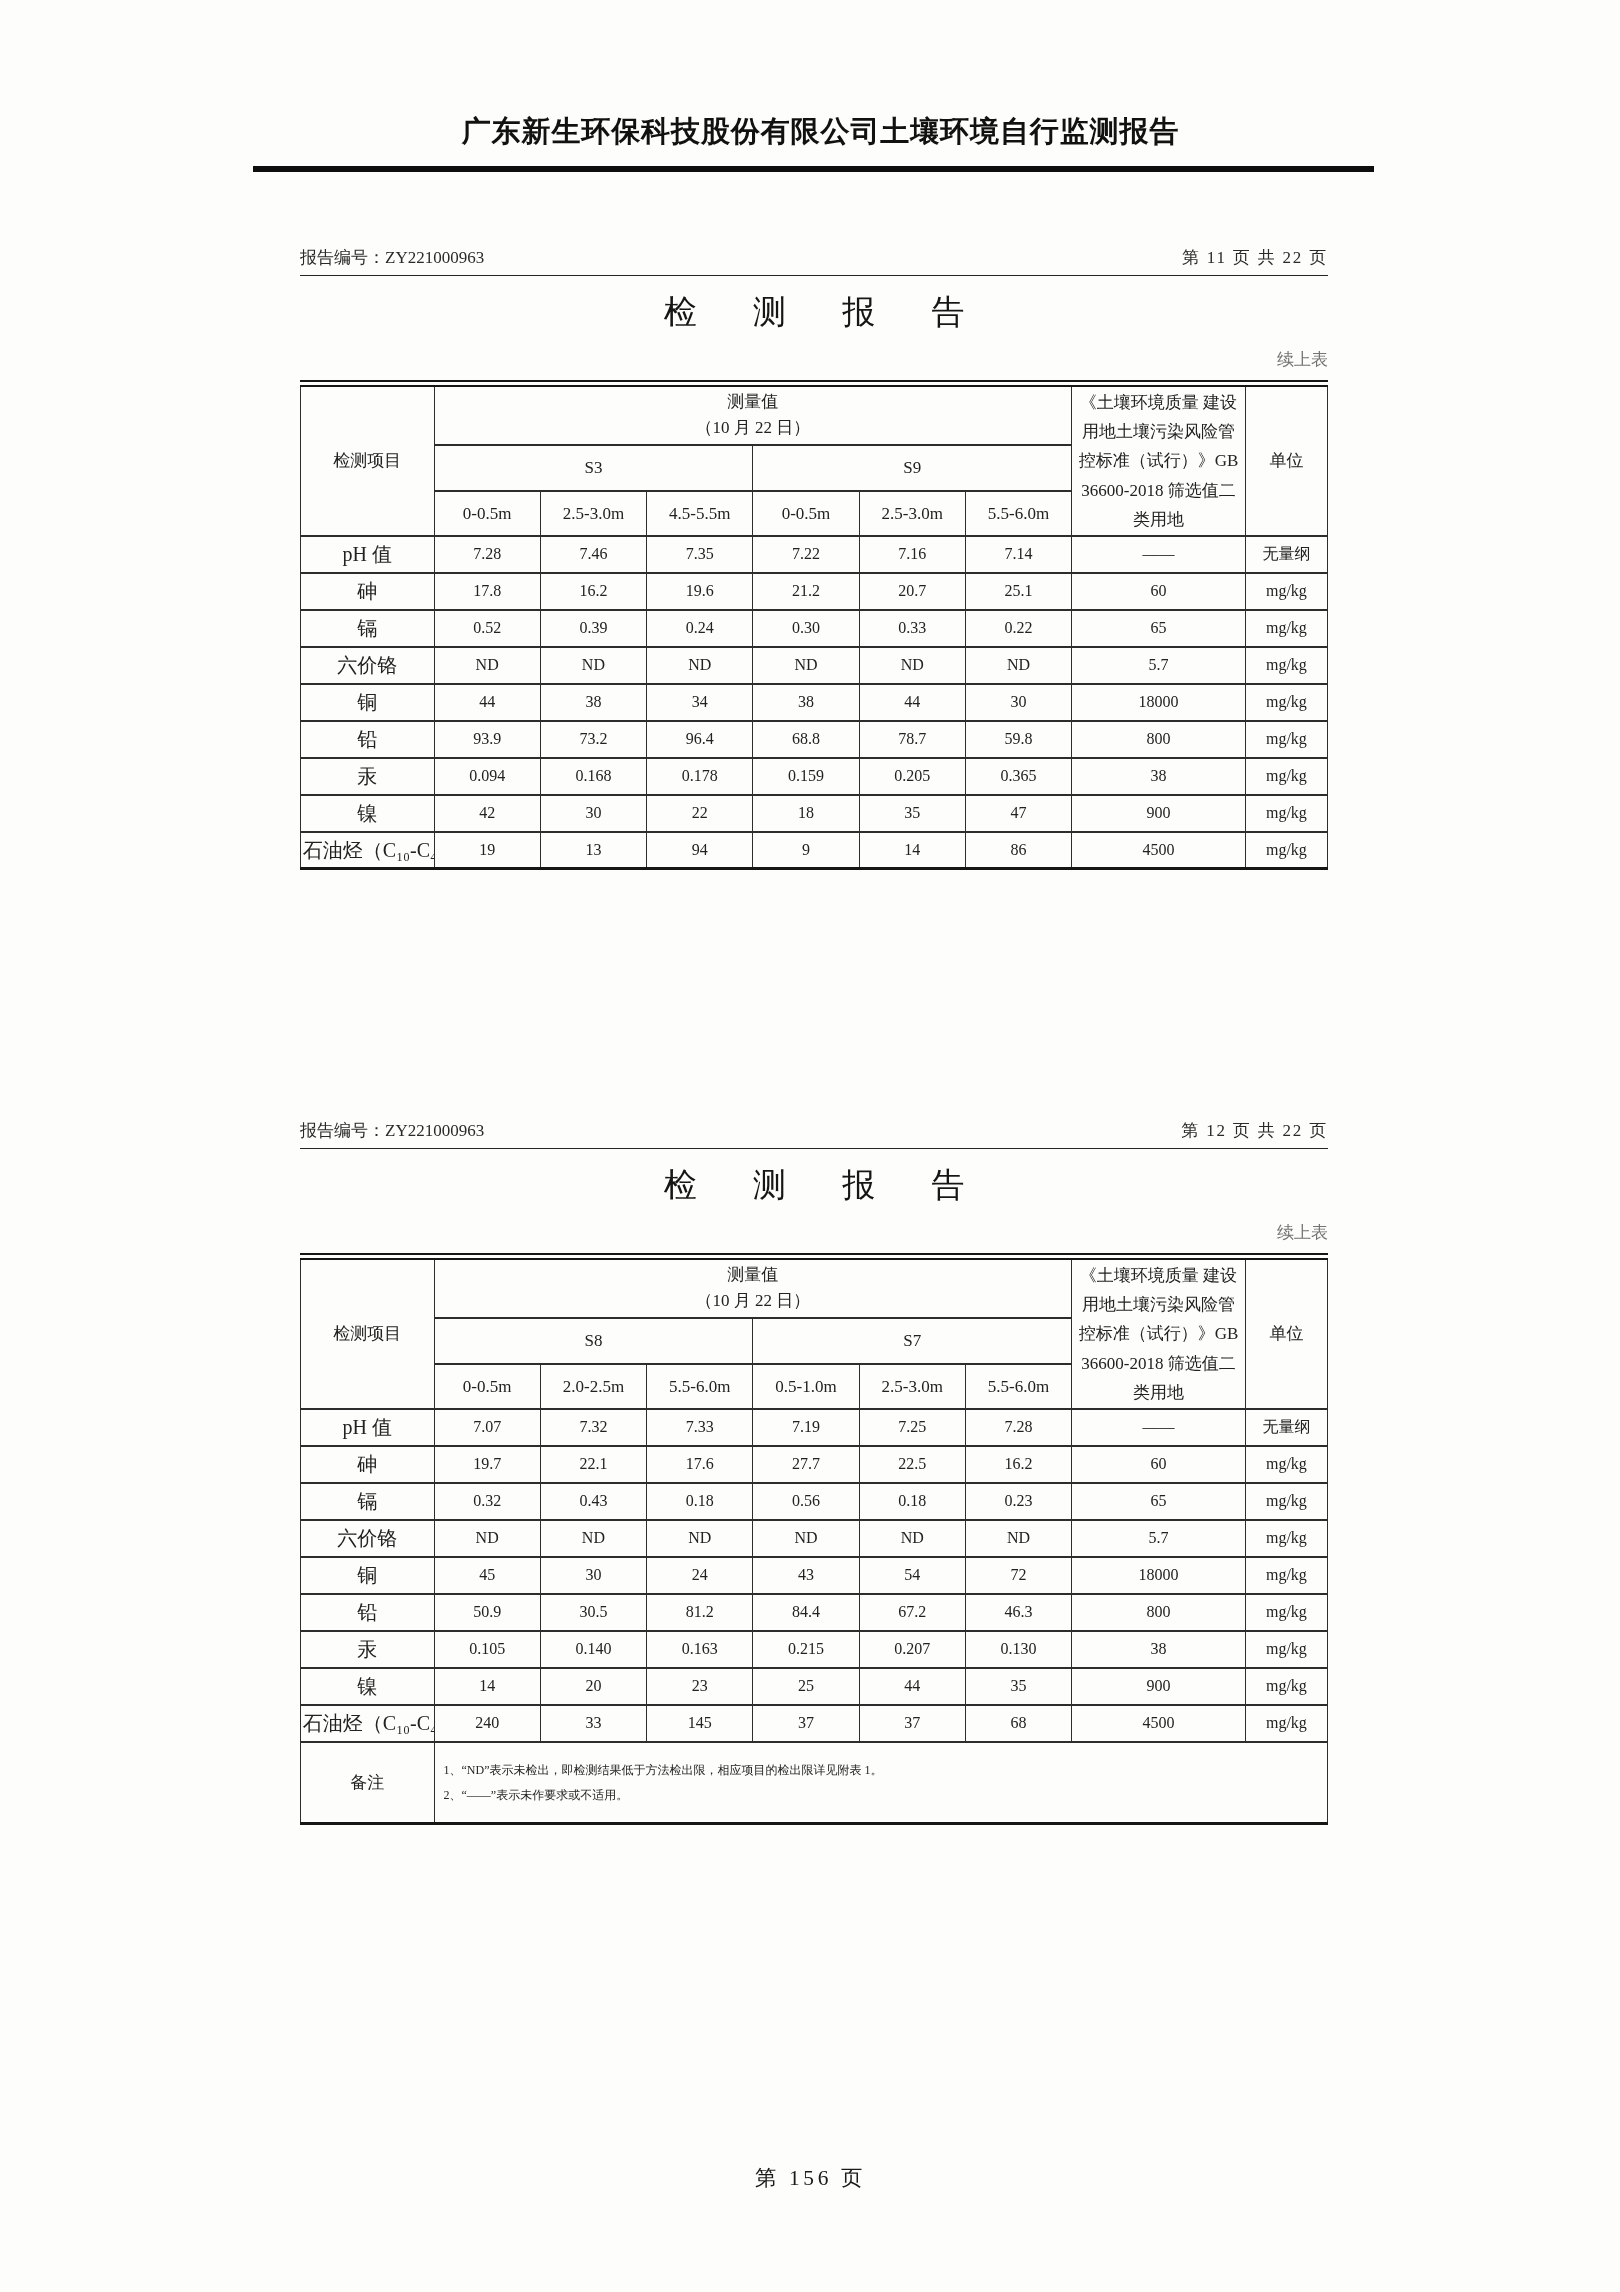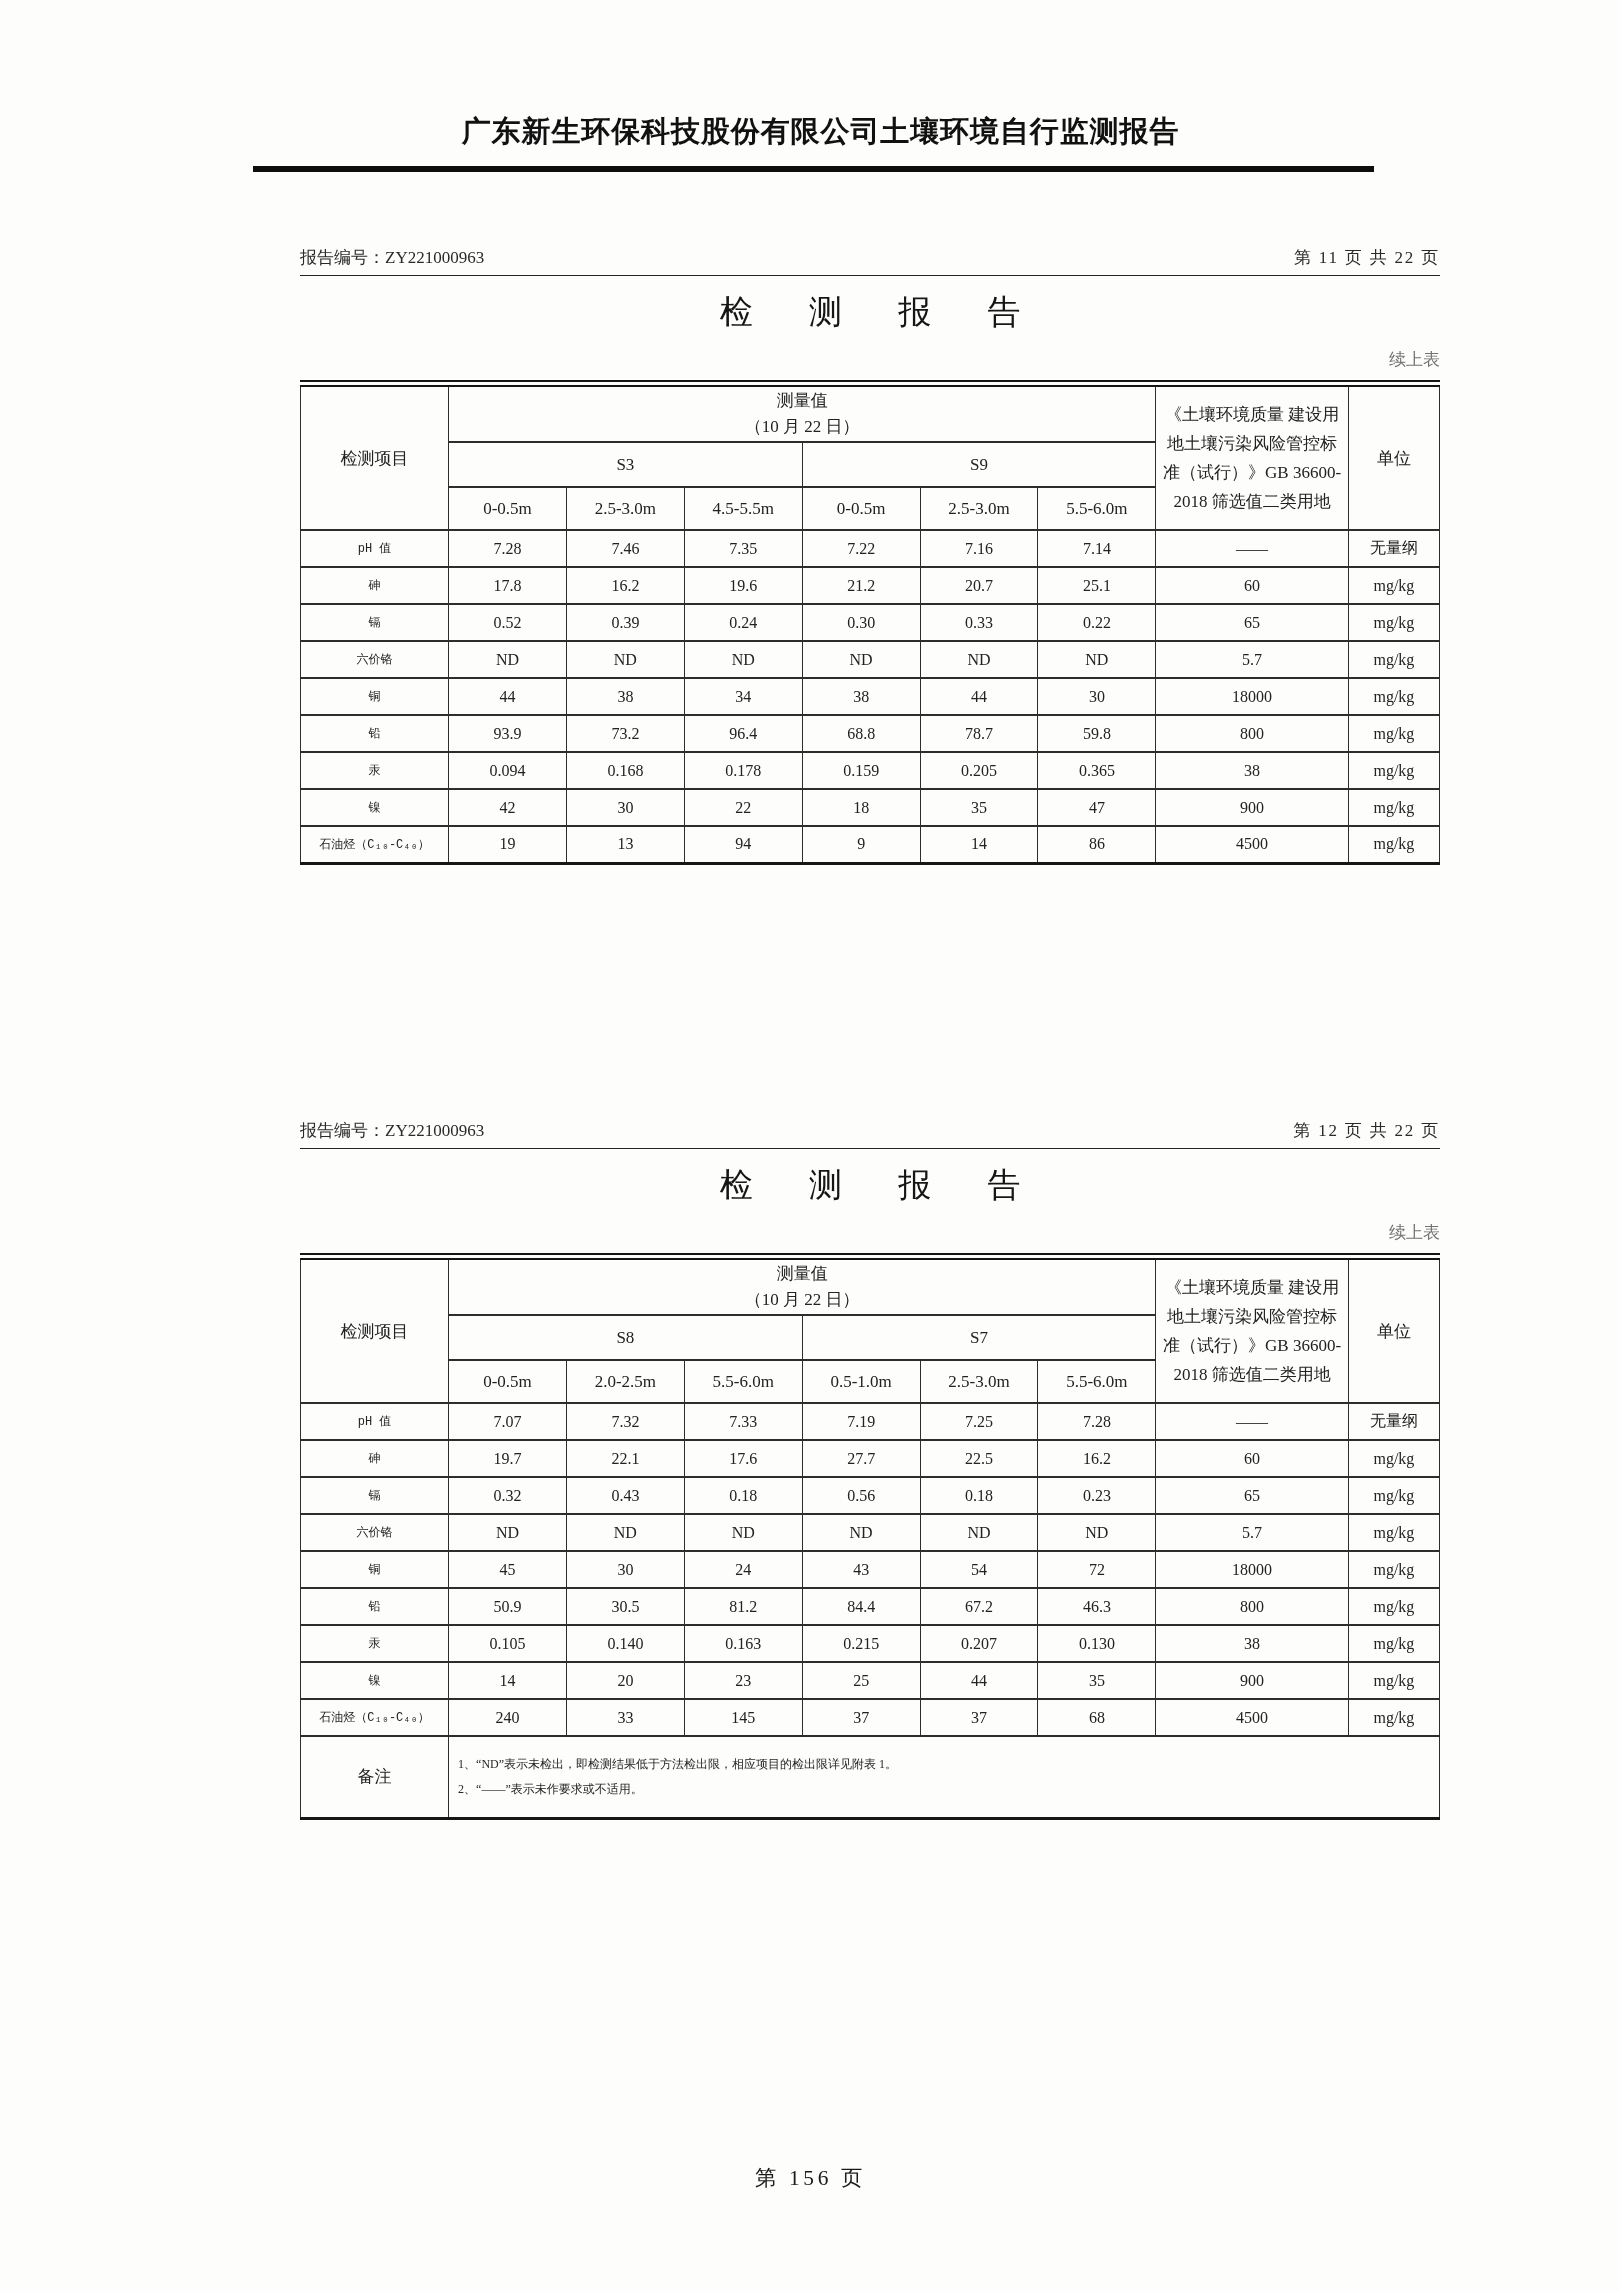--- a/index.html
+++ b/index.html
@@ -23,21 +23,21 @@
   }
   .doc-header-rule {
     position: absolute;
     top: 166px; left: 253px;
     width: 1121px; height: 6.2px;
     background: #0e0e0e;
   }
   .section {
     position: absolute;
     left: 300px;
-    width: 1140px;
+    width: 1028px;
   }
   .section-p11 { top: 246px; }
   .section-p12 { top: 1119px; }
   .meta-row {
     display: flex;
     justify-content: space-between;
     align-items: flex-end;
     font-size: 17px;
     color: #2a2a2a;
     padding-bottom: 6.2px;
@@ -84,21 +84,21 @@
   .row-groups th { height: 41px; }
   .row-depths th { height: 39px; font-size: 16px; }
   .measure-line { line-height: 1.55; }
   .standard-head {
     font-size: 16px;
     line-height: 1.72;
     padding: 3.6px 9px;
   }
   .report-table tbody tr { height: 37px; }
   .report-table tbody td { white-space: nowrap; }
-  .report-table tbody td.item-cell { font-size: 12px; letter-spacing: 0; padding: 0.9px 1.8px; font-family: Liberation Mono, monospace; }
+  .report-table tbody td.item-cell { font-size: 20px; letter-spacing: 0; padding: 0.9px 1.8px; }
   .notes-row { height: 82px; }
   .notes-row .notes-label-cell { font-size: 17px; }
   .notes-cell {
     text-align: left !important;
     font-size: 12px;
     padding: 5.3px 9px !important;
     line-height: 2.05;
     color: #252525;
   }
   .page-footer {

